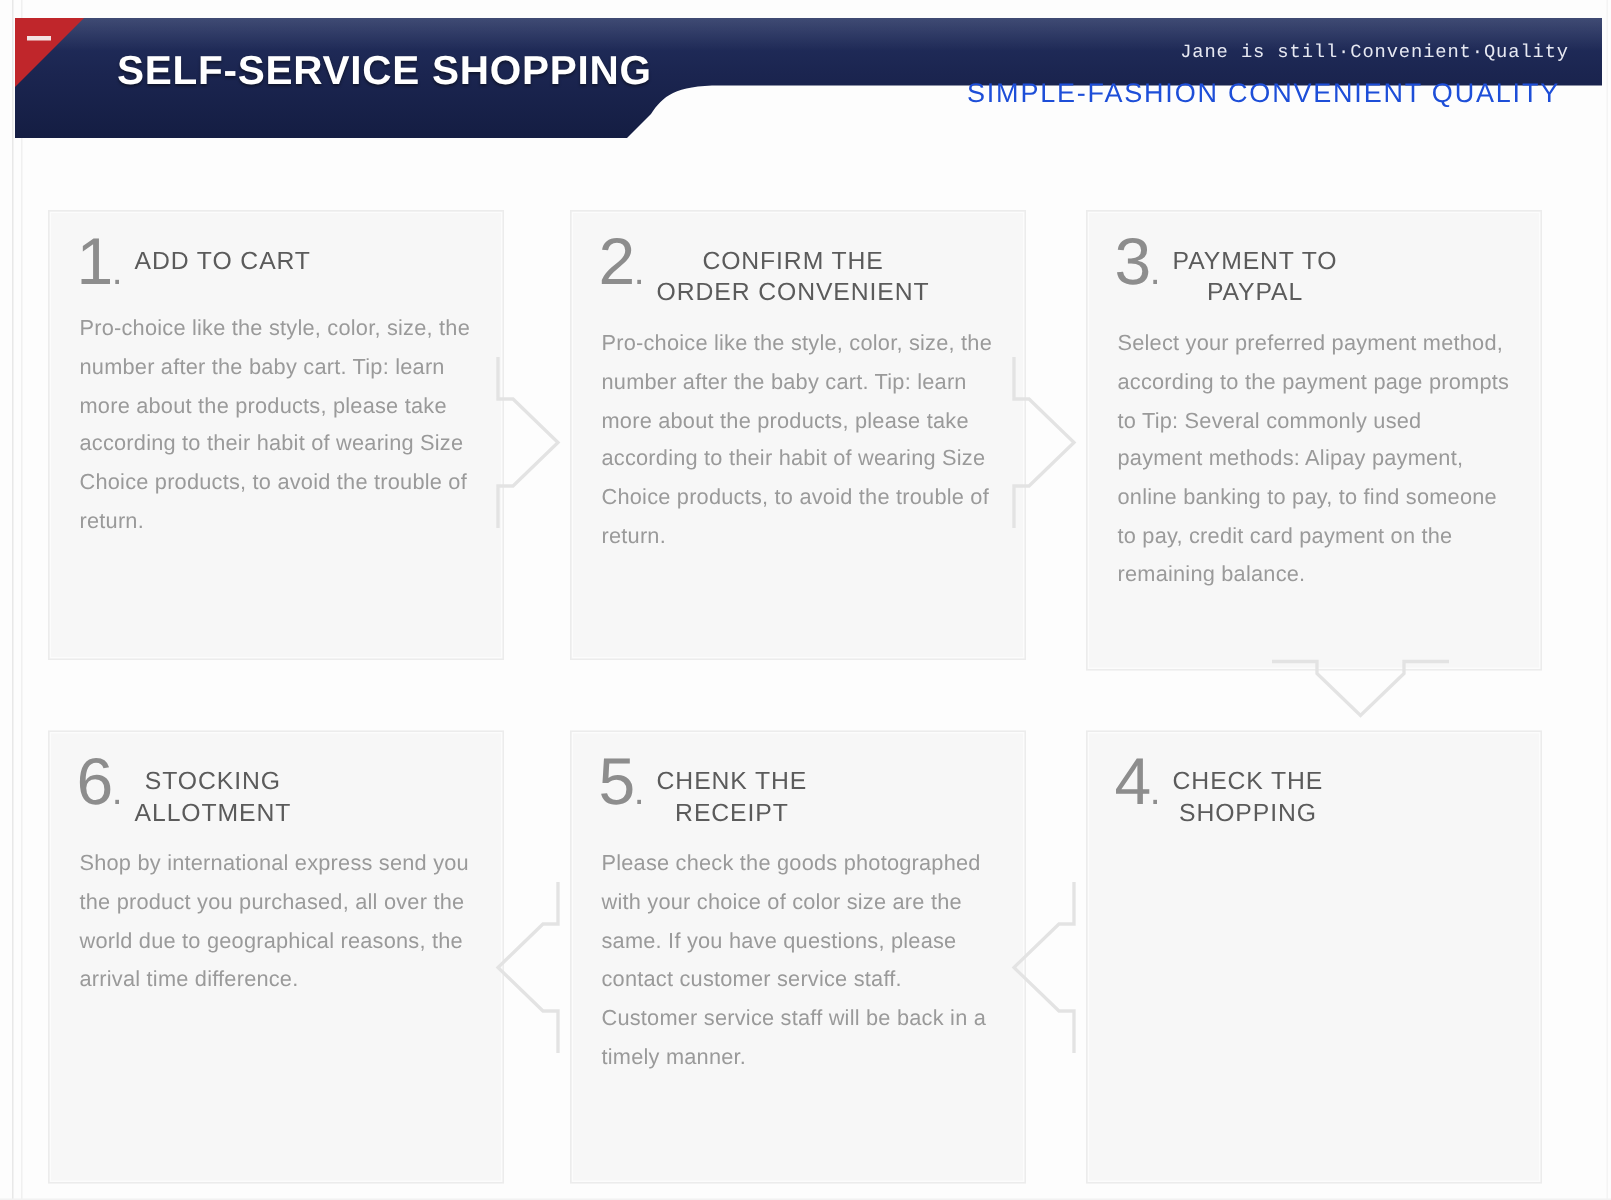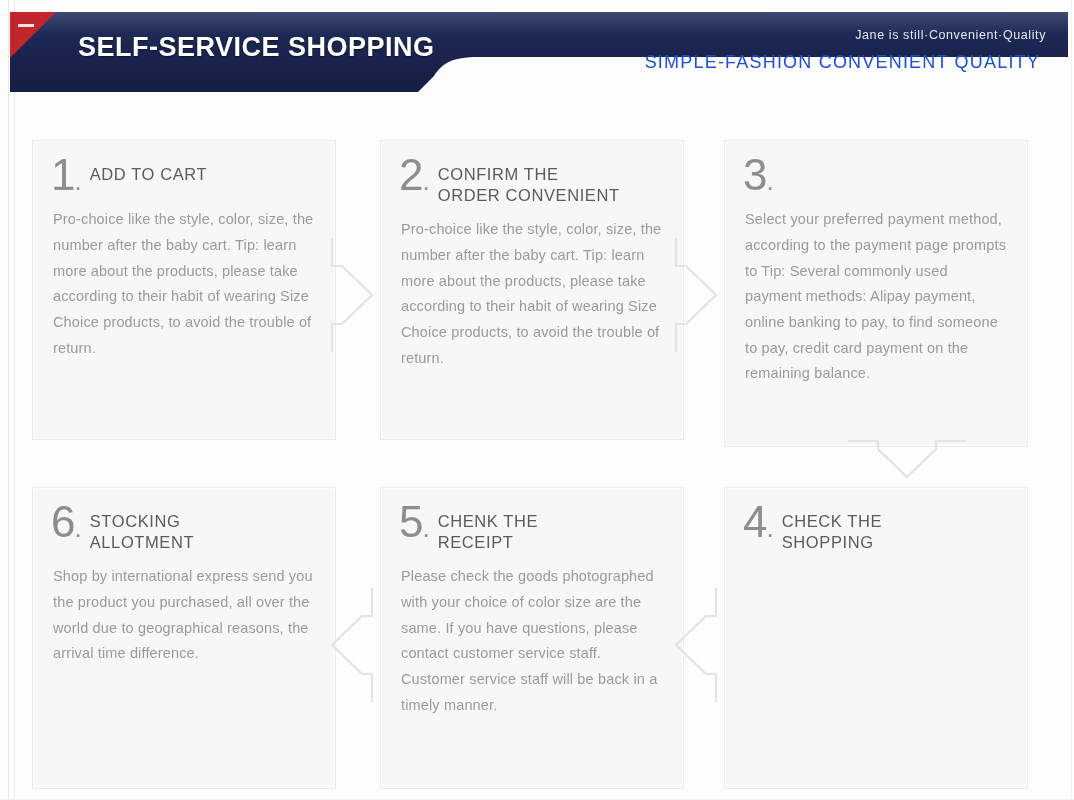--- a/index.html
+++ b/index.html
@@ -98,21 +98,21 @@
     letter-spacing: 0.5px;
     color: #ffffff;
     white-space: nowrap;
     text-shadow: 0 1px 2px rgba(0,0,0,.45);
     margin-left: 42px;
   }
   .banner-tagline {
     position: absolute;
     right: 22px;
     top: 16px;
-    font-family: Liberation Sans, sans-serif;
+    font-family: Liberation Mono, monospace;
     font-size: 12.5px;
     letter-spacing: 0.6px;
     color: #e7e9f2;
     white-space: nowrap;
   }
   .sub-tagline {
     position: absolute;
     right: 34px;
     top: 52px;
     font-size: 18px;
@@ -147,20 +147,21 @@
   .step-num .dot { font-size: 26px; }
   .step-title {
     margin-left: 9px;
     margin-top: 9px;
     font-size: 16.5px;
     font-weight: 500;
     letter-spacing: 0.6px;
     color: #5b5b5b;
     line-height: 1.25;
     white-space: pre-line;
+    text-align: center;
   }
   .step-body {
     padding: 12px 20px 22px 20px;
     font-size: 14.5px;
     line-height: 1.77;
     color: #9a9a9a;
     letter-spacing: 0.15px;
   }
 
   
@@ -215,20 +216,22 @@
       <div class="step-num"><span>2</span><span class="dot">.</span></div>
       <div class="step-title">CONFIRM THE
 ORDER CONVENIENT</div>
     </div>
     <div class="step-body">Pro-choice like the style, color, size, the number after the baby cart. Tip: learn more about the products, please take according to their habit of wearing Size Choice products, to avoid the trouble of return.</div>
   </div>
 
   <div class="step-box" id="box-3">
     <div class="step-head">
       <div class="step-num"><span>3</span><span class="dot">.</span></div>
+      <div class="step-title">PAYMENT TO
+PAYPAL</div>
     </div>
     <div class="step-body">Select your preferred payment method, according to the payment page prompts to Tip: Several commonly used payment methods: Alipay payment, online banking to pay, to find someone to pay, credit card payment on the remaining balance.</div>
   </div>
 
   <div class="step-box" id="box-6">
     <div class="step-head">
       <div class="step-num"><span>6</span><span class="dot">.</span></div>
       <div class="step-title">STOCKING
 ALLOTMENT</div>
     </div>

